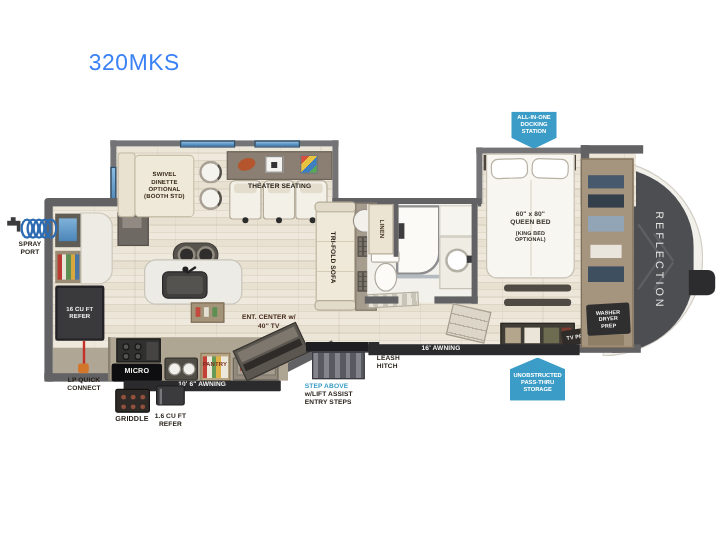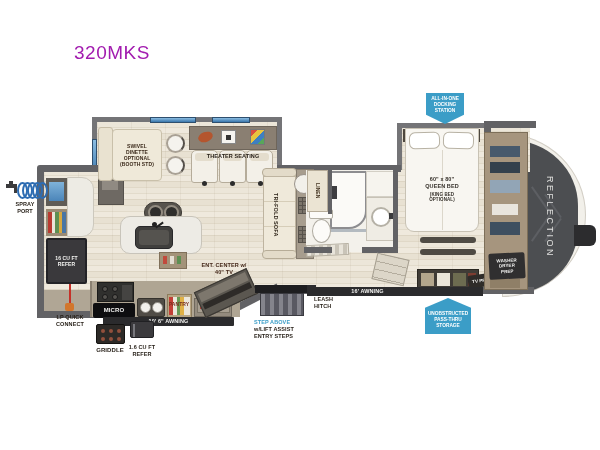--- a/index.html
+++ b/index.html
@@ -262,14 +262,14 @@
   <div class="lb" style="left:2px;top:201px;width:46px;">SPRAY
 PORT</div>
 
   <div class="badge" style="left:426px;top:93px;width:38px;height:31px;padding-bottom:7px;clip-path:polygon(0 0,100% 0,100% 70%,50% 100%,0 70%);">ALL-IN-ONE
 DOCKING
 STATION</div>
   <div class="badge" style="left:425px;top:298px;width:46px;height:36px;padding-top:8px;clip-path:polygon(50% 0,100% 27%,100% 100%,0 100%,0 27%);">UNOBSTRUCTED
 PASS-THRU
 STORAGE</div>
 
-  <div class="abs" style="left:74px;top:42px;font-size:19px;font-weight:500;letter-spacing:.5px;color:#a21caf;">320MKS</div>
+  <div class="abs" style="left:74px;top:42px;font-size:19px;font-weight:500;letter-spacing:.5px;color:#3b82f6;">320MKS</div>
 </div>
 
 </body></html>

